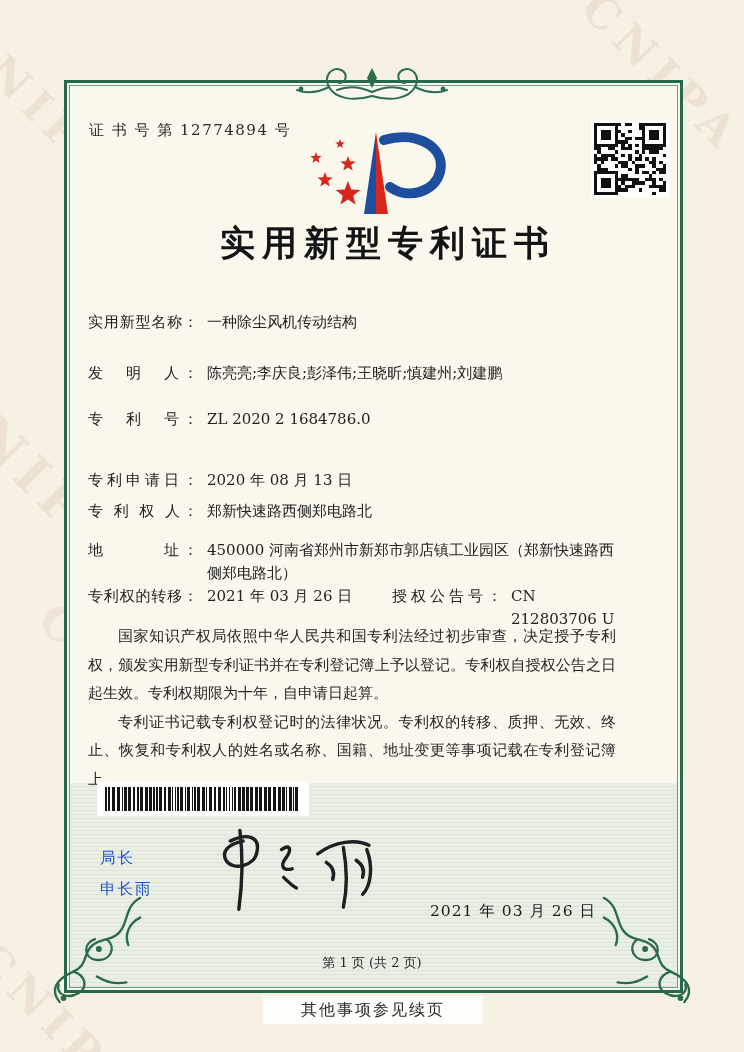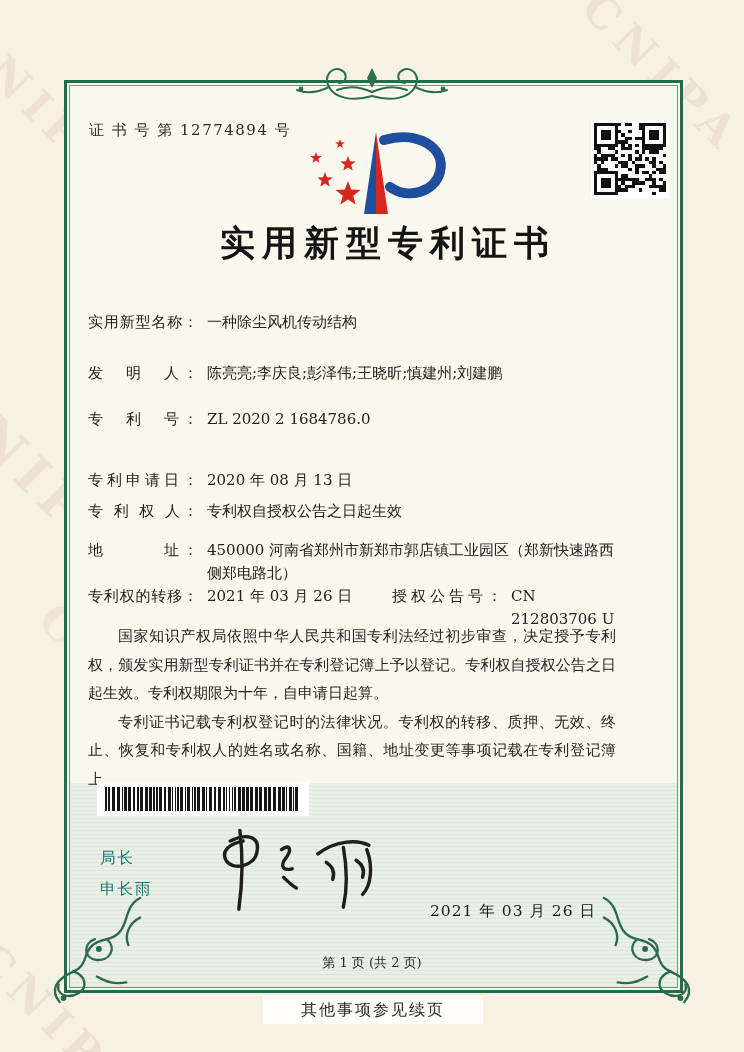--- a/index.html
+++ b/index.html
@@ -24,21 +24,21 @@
   .row{position:absolute;left:88px;width:528px;display:flex;font-size:15px;line-height:23px;color:#222;}
   .flabel{flex:0 0 110px;margin-right:9px;text-align:justify;text-align-last:justify;white-space:nowrap;}
   .fvalue{flex:1;}
   .fvalue-fixed{flex:0 0 185px;}
   .paras{position:absolute;left:88px;top:622px;width:528px;font-size:15px;line-height:28.5px;
         text-align:justify;color:#262626;}
   .paras p{margin:0;text-indent:2em;}
   .barcode-strip{position:absolute;left:97px;top:782px;width:212px;height:34px;background:#fff;
         display:flex;align-items:center;justify-content:center;}
   .sig-labels{position:absolute;left:100px;top:843px;font-size:15.5px;line-height:31px;
-        letter-spacing:2px;color:#0f766e;}
+        letter-spacing:2px;color:#1d4ed8;}
   .sig-script{position:absolute;left:195px;top:824px;}
   .issue-date{position:absolute;left:400px;top:901px;width:196px;text-align:right;
         font-size:15.5px;letter-spacing:1px;color:#1c1c1c;}
   .page-info{position:absolute;left:64px;top:954px;width:616px;text-align:center;
         font-size:13px;color:#2a2a2a;}
   .note-strip{position:absolute;left:263px;top:996px;width:220px;height:28px;background:#fefdf9;
         display:flex;align-items:center;justify-content:center;font-size:16px;
         letter-spacing:2px;color:#2c2c2c;}
   .ornament-top{position:absolute;left:277px;top:56px;}
   .corner-bl{position:absolute;left:38px;top:894px;}
@@ -360,21 +360,21 @@
   <div class="row" style="top:408px;">
     <span class="flabel">专　利　号：</span>
     <span class="fvalue">ZL 2020 2 1684786.0</span>
   </div>
   <div class="row" style="top:454px;margin-top:15px;">
     <span class="flabel">专利申请日：</span>
     <span class="fvalue">2020 年 08 月 13 日</span>
   </div>
   <div class="row" style="top:500px;">
     <span class="flabel">专 利 权 人：</span>
-    <span class="fvalue">专利权自授权公告之日起生效</span>
+    <span class="fvalue">郑新快速路西侧郑电路北</span>
   </div>
   <div class="row" style="top:539px;">
     <span class="flabel">地　　　址：</span>
     <span class="fvalue">450000 河南省郑州市新郑市郭店镇工业园区（郑新快速路西侧郑电路北）</span>
   </div>
   <div class="row" style="top:585px;">
     <span class="flabel">专利权的转移：</span>
     <span class="fvalue fvalue-fixed">2021 年 03 月 26 日</span>
     <span class="flabel">授权公告号：</span>
     <span class="fvalue">CN 212803706 U</span>

